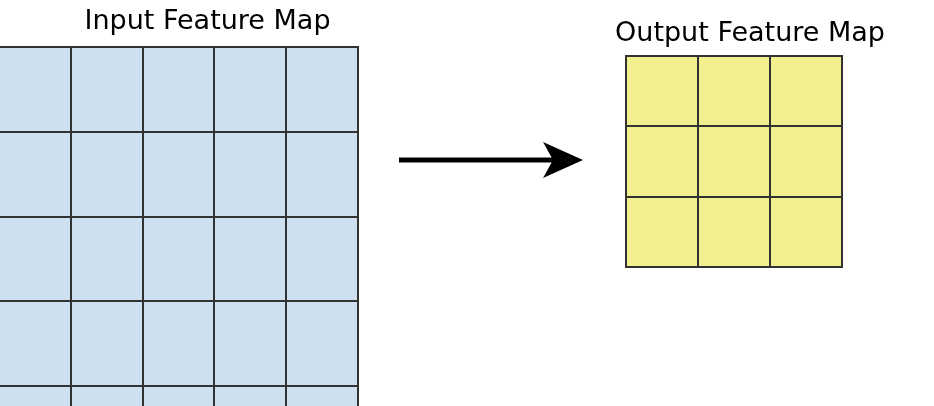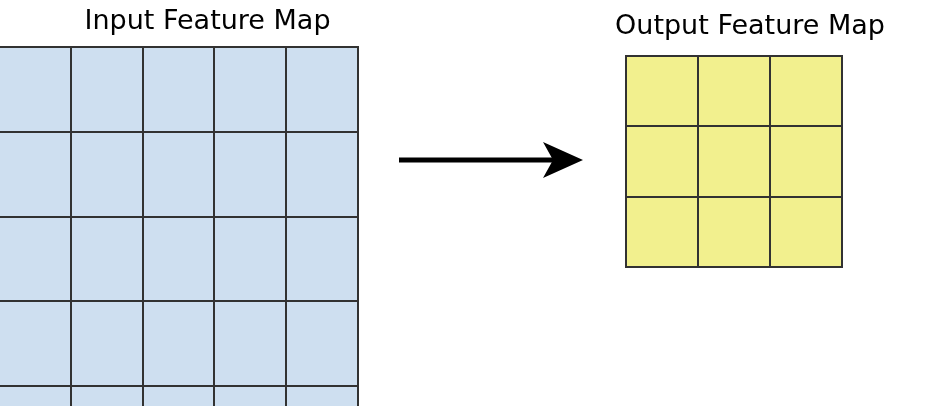--- a/index.html
+++ b/index.html
@@ -35,21 +35,21 @@
 
   #input-title {
     left: 0px;
     top: 4px;
     width: 357px;
     margin-left: 29px;
   }
 
   #output-title {
     left: 585px;
-    top: 9px;
+    top: 16px;
     width: 330px;
   }
 
   .grid {
     position: absolute;
     display: grid;
     box-sizing: border-box;
     border-top: 2px solid #323232;
     border-left: 2px solid #323232;
   }

